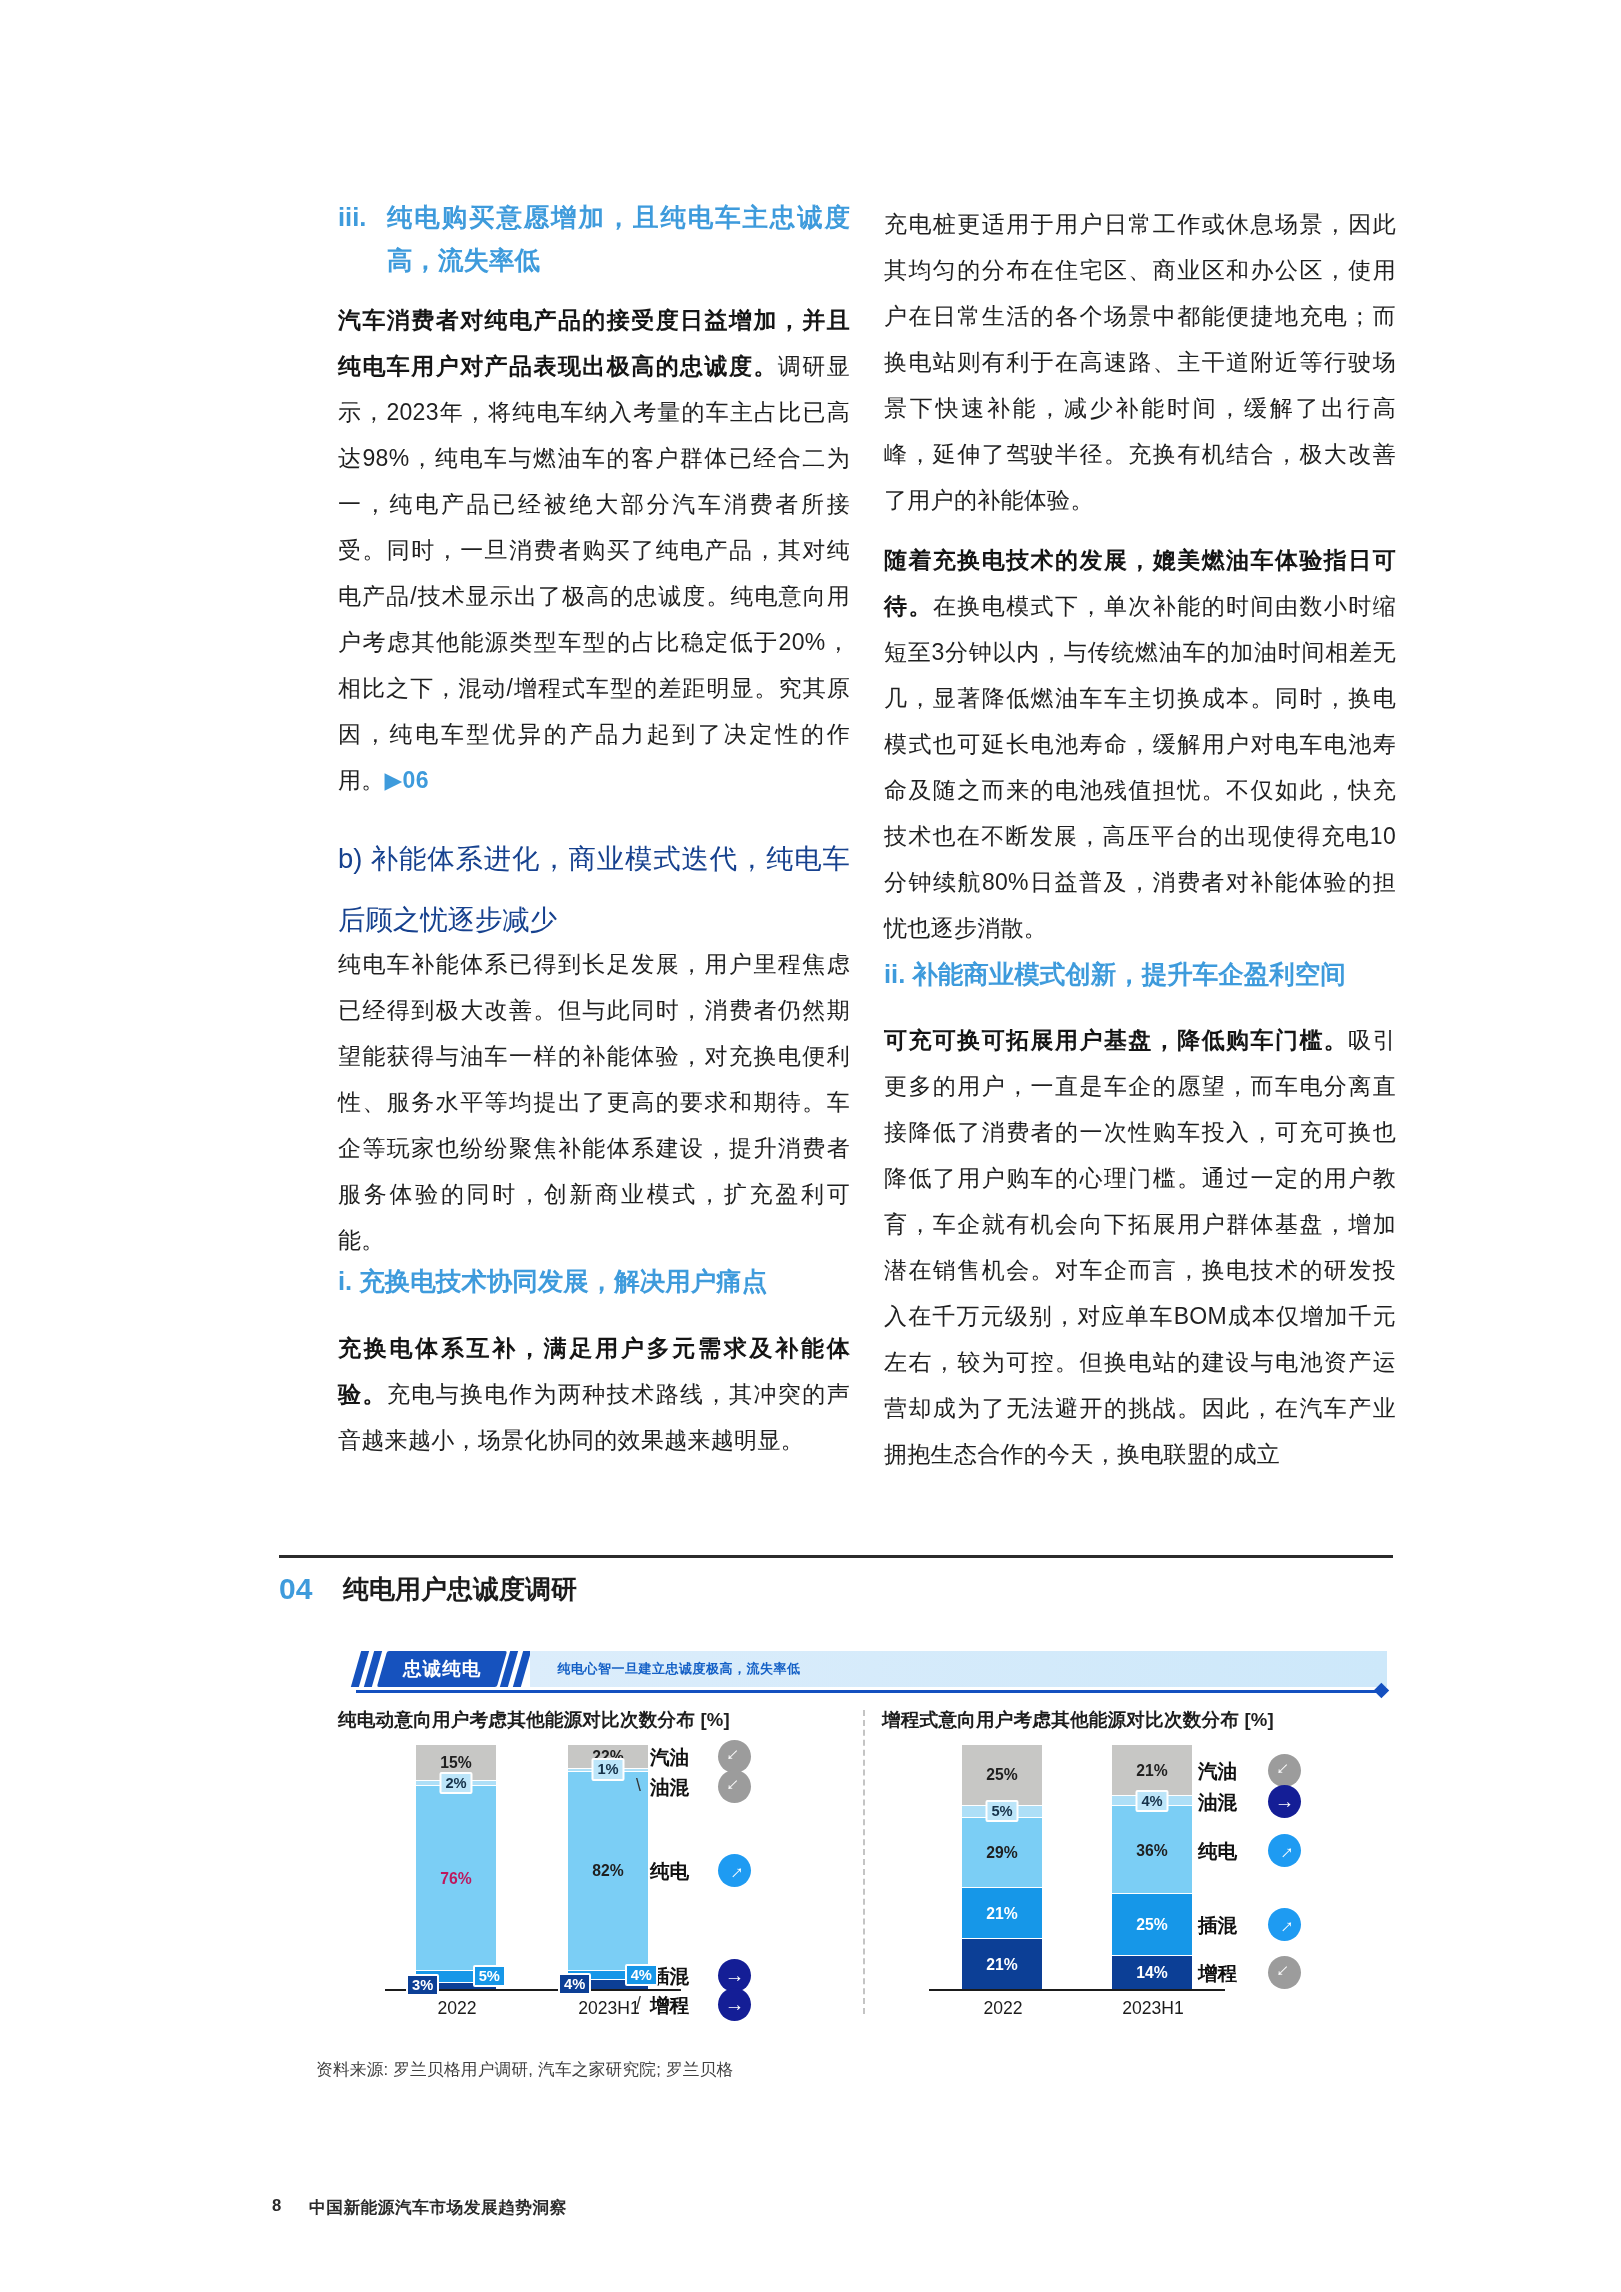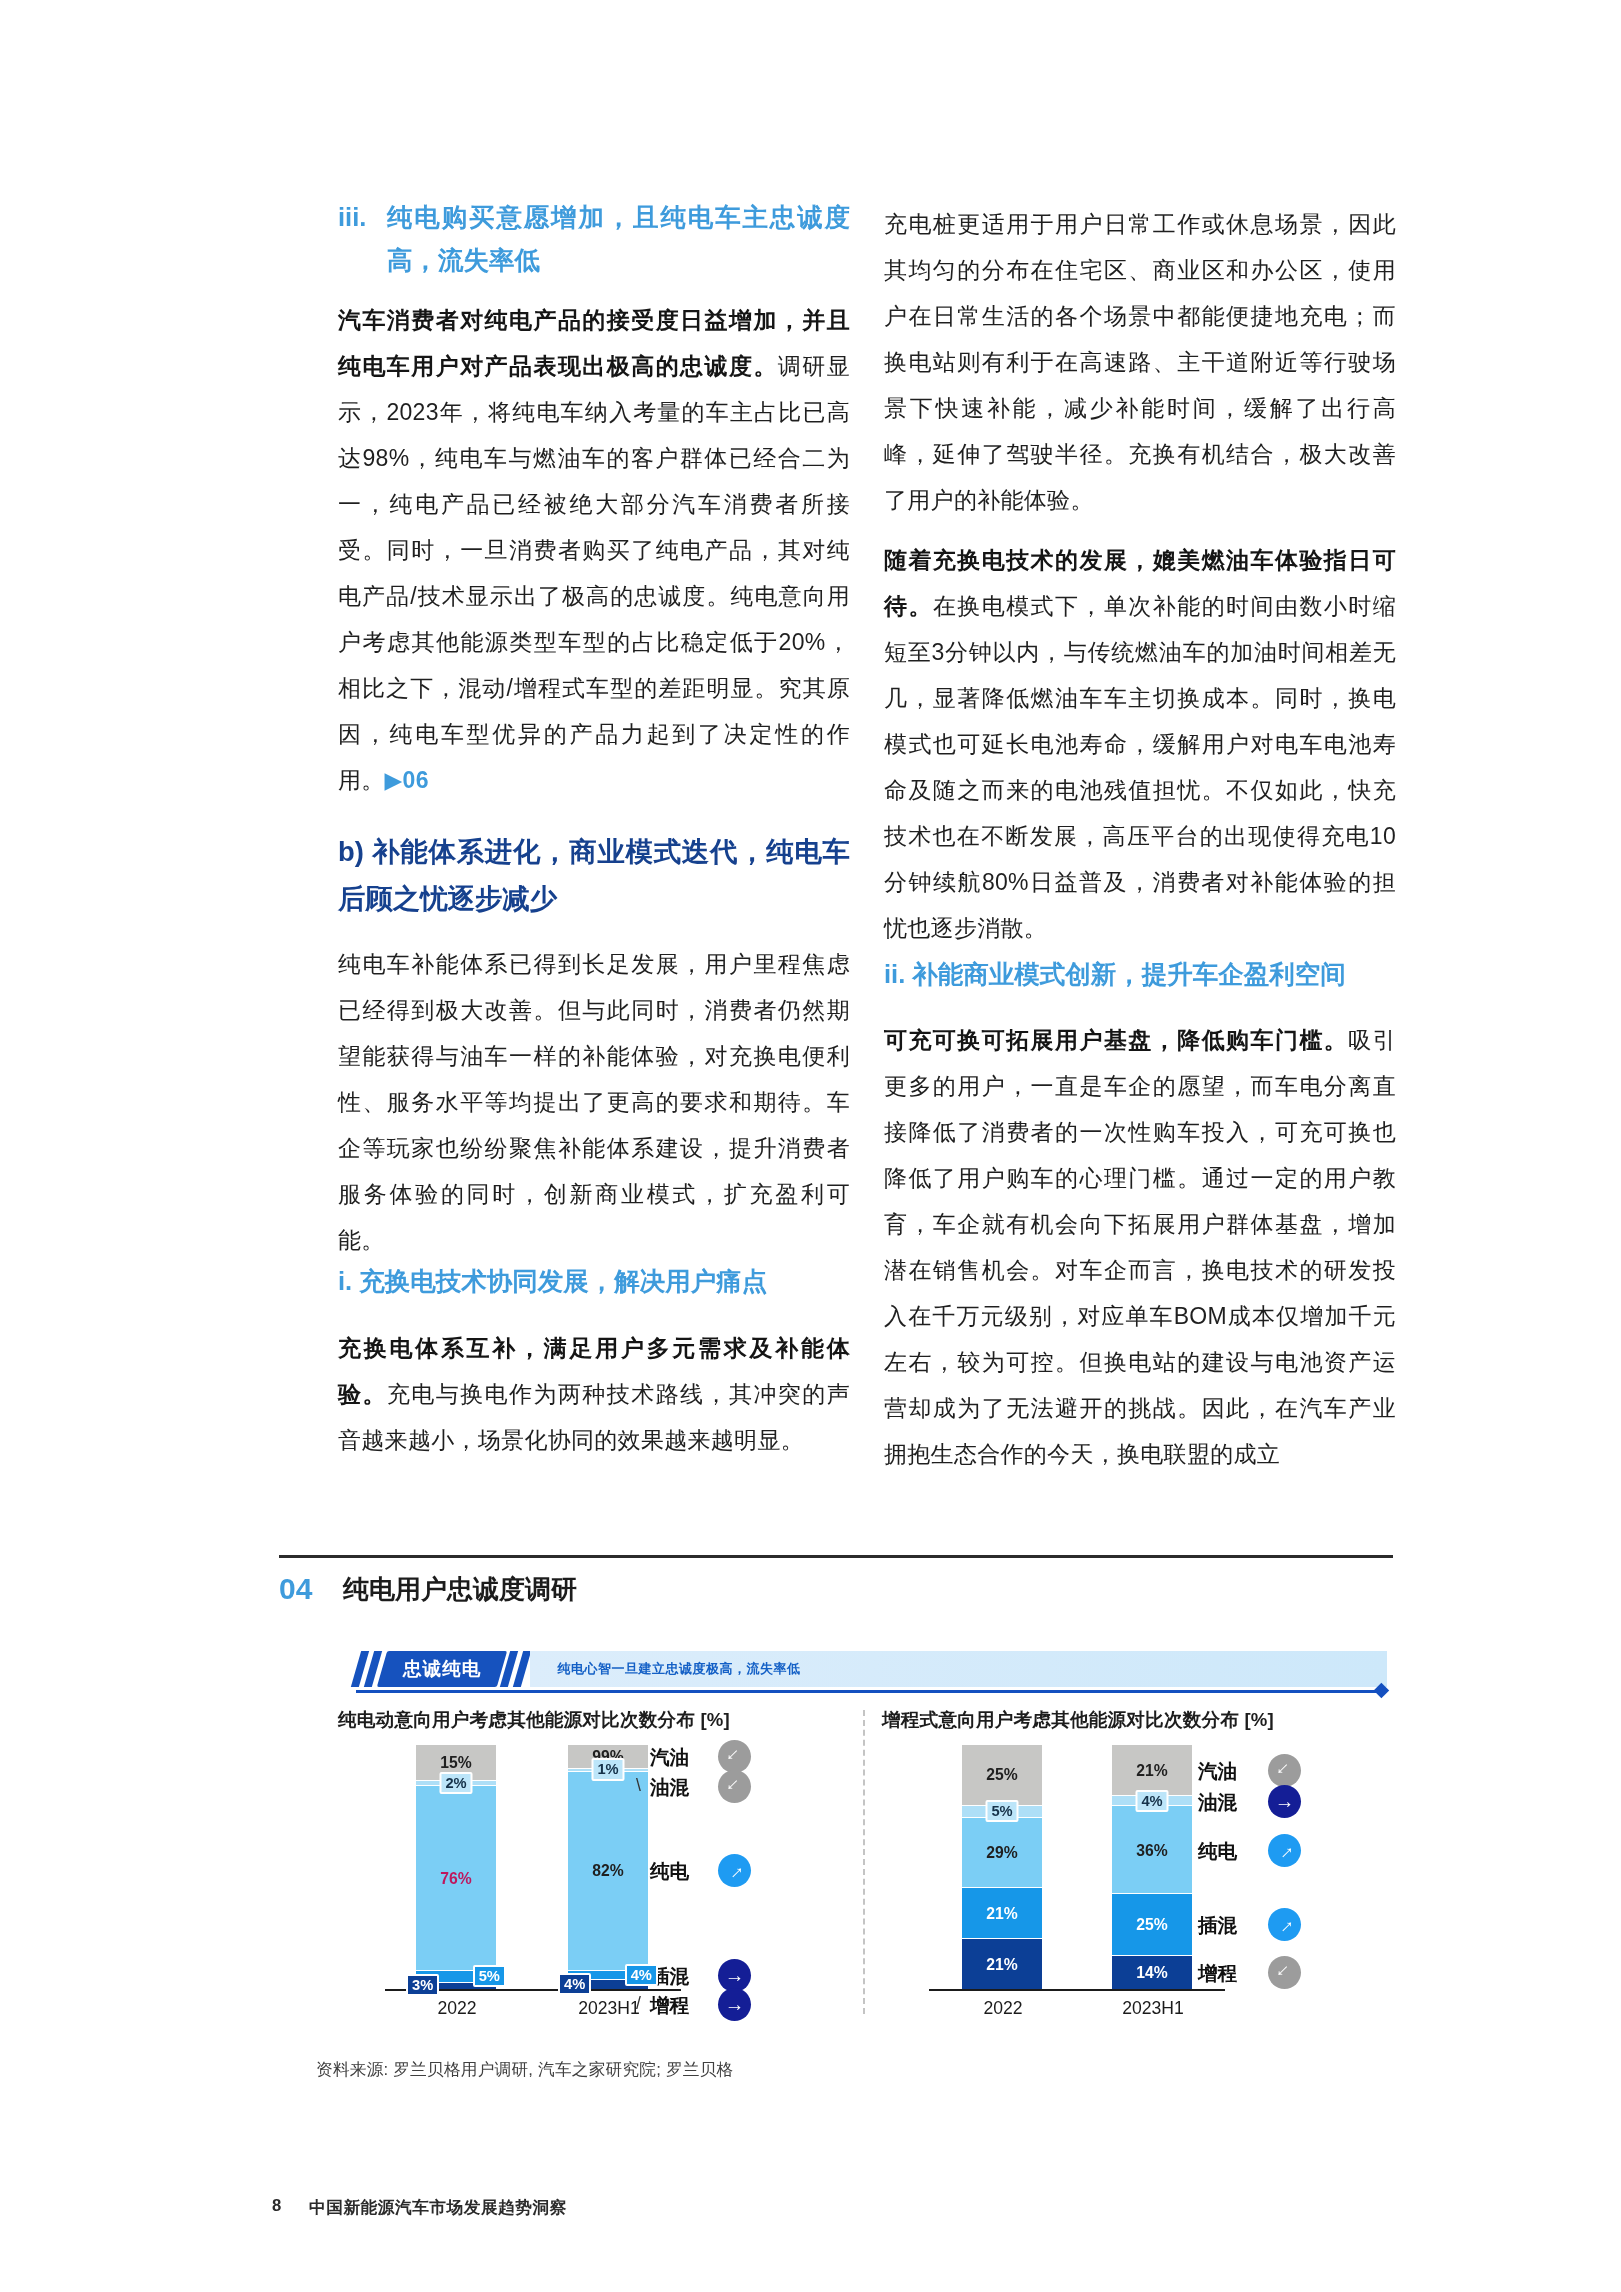--- a/index.html
+++ b/index.html
@@ -16,21 +16,21 @@
     margin:0;font-size:23px;line-height:46px;text-align:justify;
     letter-spacing:0.3px;color:#1f1f1f;
   }
   p.body b{font-weight:700;color:#151515;}
   .ref{color:#3E9BDC;font-weight:700;}
   .h-blue{
     margin:0;color:#3E9BDC;font-weight:700;font-size:25.5px;line-height:43px;
     text-align:justify;
   }
   .h-navy{
-    margin:0;color:#16418E;font-weight:700;font-size:27.4px;line-height:47px;
+    margin:0;color:#16418E;font-weight:400;font-size:27.4px;line-height:61px;
     text-align:justify;
   }
   .h-flex{display:flex;}
   .h-flex .hm{flex:0 0 49px;}
   .h-flex .ht{flex:1;}
   
   .fig-rule{left:279px;top:1555px;width:1114px;height:2.9px;background:#2b2b2b;}
   .fig-num{left:279px;top:1572px;font-size:30px;font-weight:700;color:#3E9BDC;}
   .fig-title{left:343px;top:1572px;font-size:26px;font-weight:700;color:#1c1c1c;}
   
@@ -147,21 +147,21 @@
         <div class="seg" style="top: 41px; height: 184px; background: rgb(123, 206, 245);"></div>
         <div class="seglbl" style="top: 124px; color: #be185d;">76%</div>
         <div class="seg" style="top: 226px; height: 12px; background: rgb(22, 151, 232);"></div>
         <div class="chip" style="background: rgb(22, 151, 232); color: rgb(255, 255, 255); right: -9.8px; top: 220px;">5%</div>
         <div class="seg" style="top: 238px; height: 7.3px; background: rgb(12, 63, 150);"></div>
         <div class="chip" style="background: rgb(12, 63, 150); color: rgb(255, 255, 255); left: -9.8px; top: 229px;">3%</div>
       </div>
       <div class="xlabel" style="left: 119px;">2022</div>
       <div class="bar" style="left: 230px;">
         <div class="seg" style="top: 0px; height: 24px; background: rgb(199, 199, 197);"></div>
-        <div class="seglbl" style="top: 2.3px; color: rgb(32, 32, 32);">99%</div>
+        <div class="seglbl" style="top: 2.3px; color: rgb(32, 32, 32);">22%</div>
         <div class="seg" style="top: 24px; height: 2.4px; background: rgb(174, 223, 247);"></div>
         <div class="chip" style="background: rgb(188, 229, 249); color: rgb(22, 50, 74); left: 50%; transform: translateX(-50%); top: 13.7px;">1%</div>
         <div class="seg" style="top: 27px; height: 199px; background: rgb(123, 206, 245);"></div>
         <div class="seglbl" style="top: 116px; color: rgb(32, 32, 32);">82%</div>
         <div class="seg" style="top: 226px; height: 9.7px; background: rgb(22, 151, 232);"></div>
         <div class="chip" style="background: rgb(22, 151, 232); color: rgb(255, 255, 255); right: -9.8px; top: 219px;">4%</div>
         <div class="seg" style="top: 235px; height: 9.7px; background: rgb(12, 63, 150);"></div>
         <div class="chip" style="background: rgb(12, 63, 150); color: rgb(255, 255, 255); left: -9.8px; top: 228px;">4%</div>
       </div>
       <div class="xlabel" style="left: 271px;">2023H1</div>

